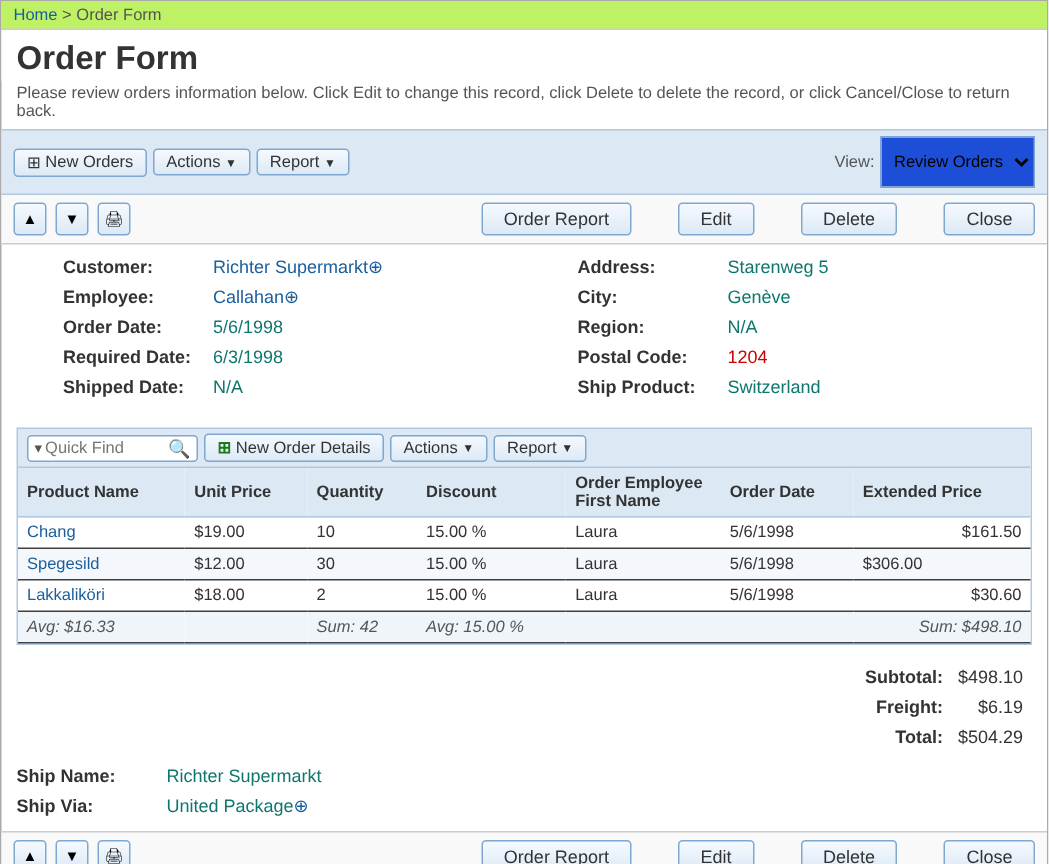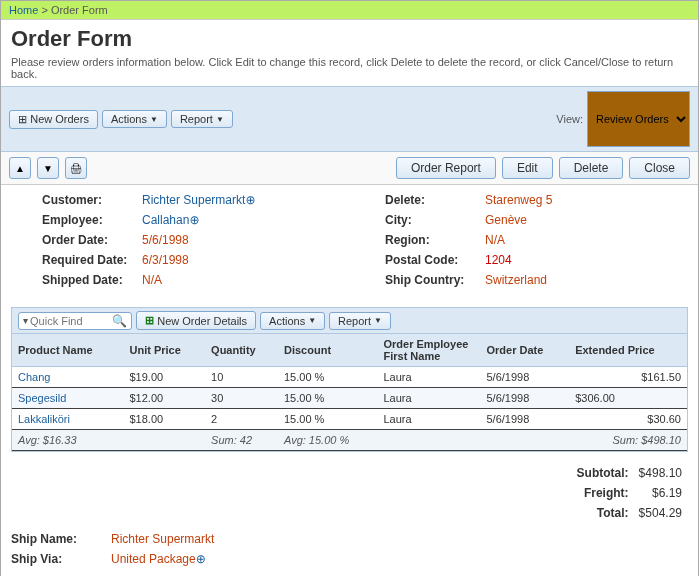--- a/index.html
+++ b/index.html
@@ -56,22 +56,22 @@
       display: flex;
       align-items: center;
       gap: 3px;
       color: #333;
     }
     .toolbar-spacer { flex: 1; }
     .view-label { font-size: 11px; color: #555; }
     .view-select {
       font-size: 11px;
       border: 1px solid #7fa8d0;
-      padding: 20px 4px;
-      background: #a16207;
+      padding: 9px 4px;
+      background: #1d4ed8;
       cursor: pointer;
     }
     .action-toolbar {
       padding: 5px 8px;
       display: flex;
       align-items: center;
       gap: 6px;
       border-bottom: 1px solid #ccc;
       background: #f9f9f9;
     }
@@ -88,20 +88,21 @@
       font-size: 10px;
     }
     .main-action-btn {
       background: linear-gradient(to bottom, #f5f9ff, #dce9f5);
       border: 1px solid #7fa8d0;
       border-radius: 3px;
       padding: 3px 14px;
       font-size: 12px;
       cursor: pointer;
       color: #333;
+      margin-left: 25px;
     }
     .spacer { flex: 1; }
     .details-section {
       display: flex;
       padding: 8px 10px;
       gap: 40px;
       margin-left: 31px;
     }
     .details-col { flex: 1; }
     .detail-row {
@@ -109,21 +110,21 @@
       margin-bottom: 6px;
       align-items: baseline;
     }
     .detail-label {
       font-weight: bold;
       min-width: 100px;
       font-size: 12px;
     }
     .detail-value {
       font-size: 12px;
-      color: #c2410c;
+      color: #0f766e;
     }
     .detail-value.link { color: #1a5e9c; cursor: pointer; }
     .detail-value.red { color: #cc0000; }
     .subgrid-section {
       margin: 6px 10px;
       border: 1px solid #b0c8e0;
     }
     .subgrid-toolbar {
       background: #dce9f5;
       border-bottom: 1px solid #b0c8e0;
@@ -259,37 +260,37 @@
         <span class="detail-label">Required Date:</span>
         <span class="detail-value">6/3/1998</span>
       </div>
       <div class="detail-row">
         <span class="detail-label">Shipped Date:</span>
         <span class="detail-value">N/A</span>
       </div>
     </div>
     <div class="details-col">
       <div class="detail-row">
-        <span class="detail-label">Delete:</span>
+        <span class="detail-label">Address:</span>
         <span class="detail-value">Starenweg 5</span>
       </div>
       <div class="detail-row">
         <span class="detail-label">City:</span>
         <span class="detail-value">Genève</span>
       </div>
       <div class="detail-row">
         <span class="detail-label">Region:</span>
         <span class="detail-value">N/A</span>
       </div>
       <div class="detail-row">
         <span class="detail-label">Postal Code:</span>
         <span class="detail-value red">1204</span>
       </div>
       <div class="detail-row">
-        <span class="detail-label">Ship Country:</span>
+        <span class="detail-label">Ship Product:</span>
         <span class="detail-value">Switzerland</span>
       </div>
     </div>
   </div>
 
   <div class="subgrid-section">
 
     <div class="subgrid-toolbar">
       <div class="quick-find">
         <span style="font-size:10px; color:#555;">▾</span>

